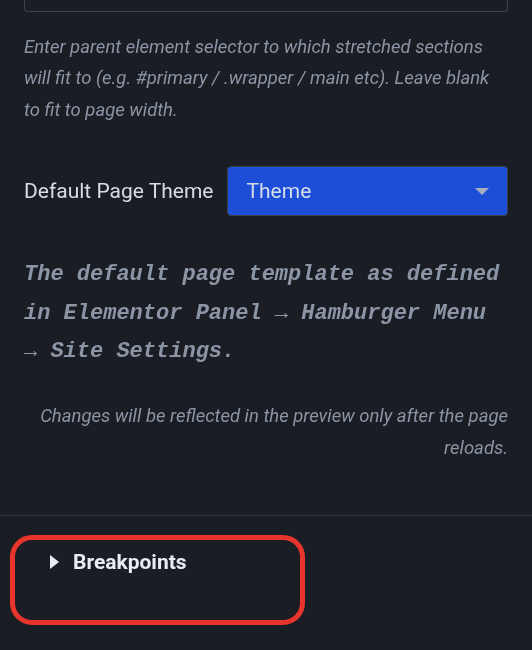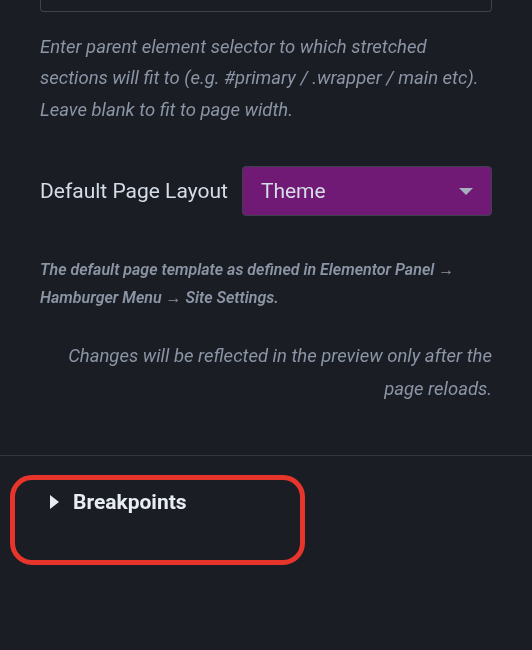--- a/index.html
+++ b/index.html
@@ -9,21 +9,21 @@
     }
     body {
       width: 532px;
       height: 650px;
       background: #1a1d23;
       font-family: -apple-system, BlinkMacSystemFont, "Segoe UI", Roboto, sans-serif;
       color: #a5afbd;
       overflow: hidden;
     }
     .panel-body {
-      padding: 0 40px;
+      padding: 0 24px;
     }
     .input-placeholder-box {
       height: 12px;
       border: 1px solid #3d434d;
       border-top: none;
       border-radius: 0 0 4px 4px;
       margin-bottom: 20px;
     }
     .description {
       font-style: italic;
@@ -43,44 +43,45 @@
       color: #d5dde8;
       font-weight: 400;
       white-space: nowrap;
     }
     .select-wrapper {
       flex: 1;
       position: relative;
     }
     .select-box {
       width: 100%;
-      background: #701a75;
+      background: #1d4ed8;
       border: 1px solid #3d434d;
       border-radius: 4px;
       padding: 12px 18px;
       font-size: 21px;
       color: #d5dde8;
       cursor: pointer;
       display: flex;
       align-items: center;
       justify-content: space-between;
     }
     .chevron-down {
       width: 0;
       height: 0;
       border-left: 7px solid transparent;
       border-right: 7px solid transparent;
       border-top: 7px solid #a5afbd;
     }
     .description-secondary {
       font-style: italic;
-      font-size: 16px;
+      font-size: 22px;
       line-height: 1.75;
       color: #8b95a5;
       font-weight: 600;
+      font-family: Liberation Mono, monospace;
     }
     .description-tertiary {
       font-style: italic;
       font-size: 18.5px;
       line-height: 1.75;
       color: #8b95a5;
       margin-top: 28px;
       margin-bottom: 50px;
       text-align: right;
     }
@@ -126,21 +127,21 @@
   </style>
 </head>
 <body>
 
 <div class="panel-body">
   <div class="input-placeholder-box"></div>
 
   <p class="description">Enter parent element selector to which stretched sections will fit to (e.g. #primary / .wrapper / main etc). Leave blank to fit to page width.</p>
 
   <div class="control-row">
-    <span class="control-label">Default Page Layout</span>
+    <span class="control-label">Default Page Theme</span>
     <div class="select-wrapper">
       <div class="select-box">
         <span>Theme</span>
         <span class="chevron-down"></span>
       </div>
     </div>
   </div>
 
   <p class="description-secondary">The default page template as defined in Elementor Panel → Hamburger Menu → Site Settings.</p>
 

